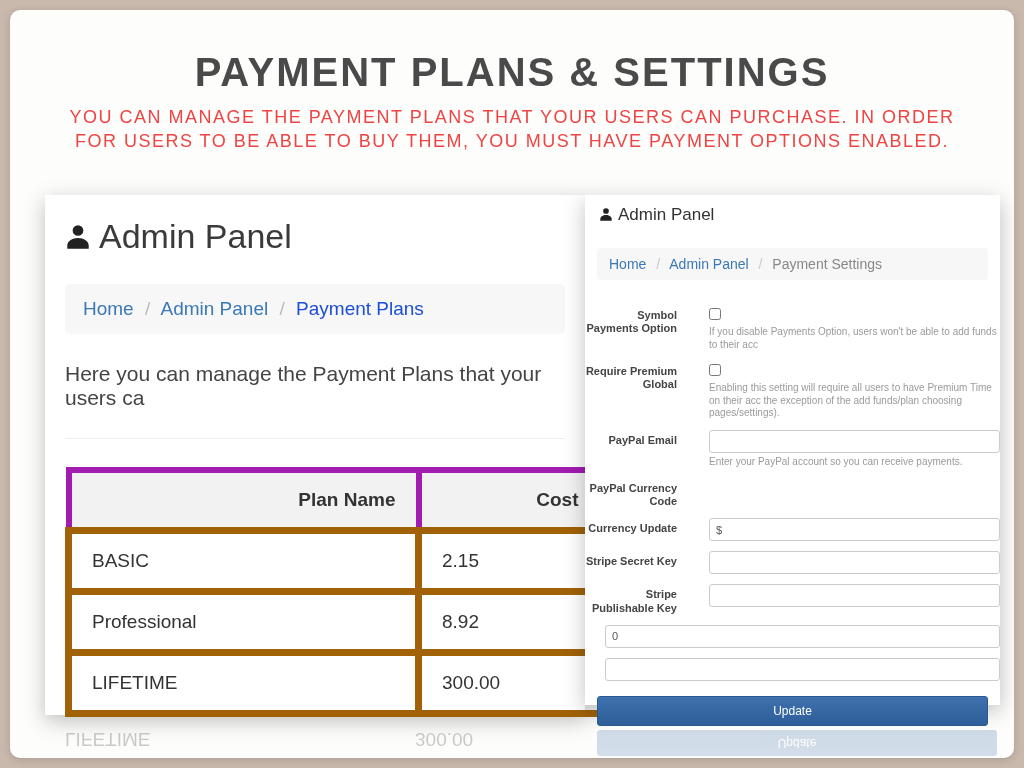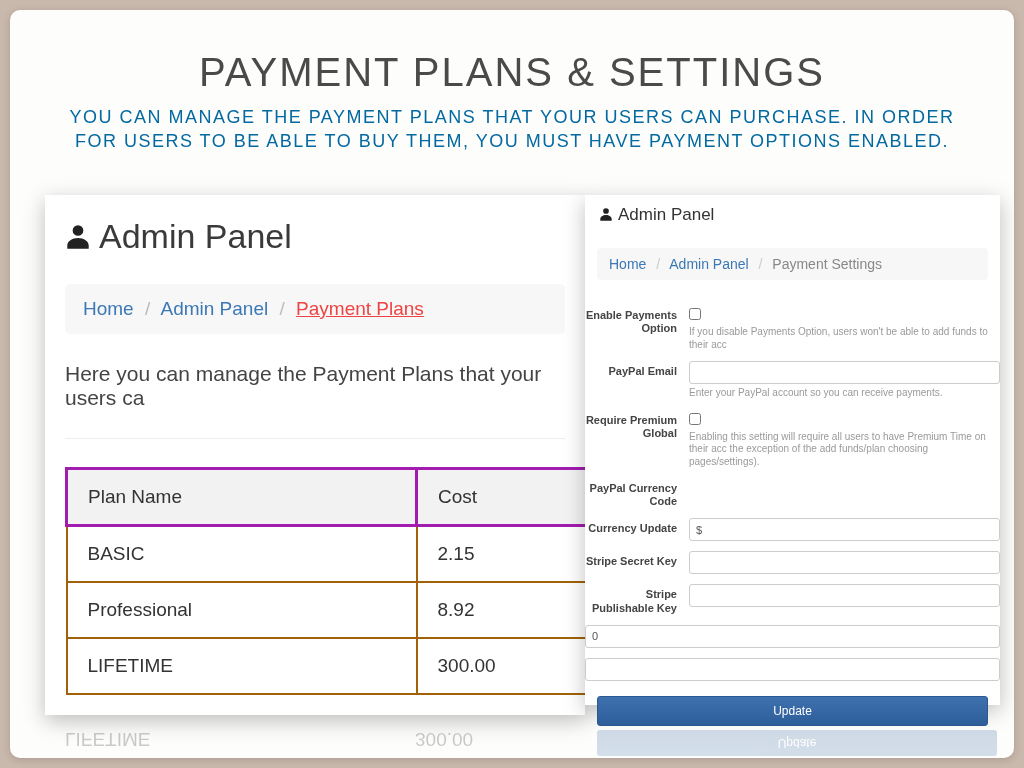--- a/index.html
+++ b/index.html
@@ -16,31 +16,31 @@
     left: 10px; top: 10px; right: 10px; bottom: 10px;
     background: #fdfdfc;
     border-radius: 10px;
     box-shadow: 0 2px 8px rgba(0,0,0,0.15);
     overflow: hidden;
   }
   .hero-title {
     text-align: center;
     margin-top: 40px;
     font-size: 40px;
-    font-weight: 400;
+    font-weight: 700;
     letter-spacing: 2px;
     color: #4a4a4a;
     font-family: "Gill Sans", "Helvetica Neue", sans-serif;
   }
   .hero-sub {
     text-align: center;
     margin: 10px 50px 0 50px;
     font-size: 18px;
     letter-spacing: 1.5px;
-    color: #0369a1;
+    color: #ef4444;
     line-height: 1.35;
     font-family: "Gill Sans", "Helvetica Neue", sans-serif;
   }
   
   .panel {
     position: absolute;
     background: #fff;
     box-shadow: 0 6px 20px rgba(0,0,0,0.25);
   }
   .panel-left {
@@ -64,48 +64,48 @@
   .breadcrumb {
     margin: 10px 20px 0 20px;
     background: #f7f7f7;
     border-radius: 5px;
     padding: 14px 18px;
     font-size: 19px;
     color: #888;
   }
   .breadcrumb a { color: #3b78b5; text-decoration: none; }
   .breadcrumb .sep { color: #bbb; padding: 0 6px; }
-  .breadcrumb .current { color: #ef4444; text-decoration: underline; }
+  .breadcrumb .current { color: #1d4ed8; }
   .subtext {
     margin: 28px 20px 0 20px;
     font-size: 21px;
     color: #444;
   }
   .divider {
     margin: 28px 20px 0 20px;
     border: none;
     border-top: 1px solid #eee;
   }
   table.plans {
     margin: 28px 0 0 20px;
     width: 540px;
     border-collapse: collapse;
     font-size: 19px;
   }
   table.plans th {
     background: #f2f2f2;
     color: #333;
-    font-weight: 400;
+    font-weight: 700;
     padding: 16px 20px;
-    border: 3px solid #a21caf;
-    text-align: left;
+    border: 6px solid #a21caf;
+    text-align: right;
   }
   table.plans td {
     padding: 16px 20px;
-    border: 2px solid #a16207;
+    border: 7px solid #a16207;
     color: #333;
   }
   table.plans td:first-child { width: 350px; }
   
   .panel-right {
     left: 575px;
     top: 185px;
     width: 415px;
     height: 510px;
     font-size: 12px;
@@ -145,20 +145,21 @@
     padding-right: 12px;
     font-size: 11px;
     font-weight: 600;
     color: #444;
     line-height: 1.2;
     padding-top: 4px;
   }
   .form-row .ctrl {
     flex: 1;
     padding-right: 0;
+    margin-left: 20px;
   }
   .form-row input[type=text] {
     width: 100%;
     height: 23px;
     border: 1px solid #ccc;
     border-radius: 3px;
     padding: 0 6px;
     font-size: 11px;
     color: #555;
   }
@@ -285,44 +286,44 @@
       <a href="#">Home</a>
       <span class="sep">/</span>
       <a href="#">Admin Panel</a>
       <span class="sep">/</span>
       <span class="current">Payment Settings</span>
     </div>
 
     <div class="form">
 
       <div class="form-row">
-        <div class="lbl">Enable Payments Option</div>
+        <div class="lbl">Symbol Payments Option</div>
         <div class="ctrl">
           <input type="checkbox" style="">
           <div class="help">If you disable Payments Option, users won't be able to add funds to their acc</div>
+        </div>
+      </div>
+
+      <div class="form-row">
+        <div class="lbl">Require Premium Global</div>
+        <div class="ctrl">
+          <input type="checkbox" style="">
+          <div class="help">Enabling this setting will require all users to have Premium Time on their acc the exception of the add funds/plan choosing pages/settings).</div>
         </div>
       </div>
 
       <div class="form-row">
         <div class="lbl">PayPal Email</div>
         <div class="ctrl">
           <input type="text" value="" style="">
           <div class="help">Enter your PayPal account so you can receive payments.</div>
         </div>
       </div>
 
       <div class="form-row">
-        <div class="lbl">Require Premium Global</div>
-        <div class="ctrl">
-          <input type="checkbox" style="">
-          <div class="help">Enabling this setting will require all users to have Premium Time on their acc the exception of the add funds/plan choosing pages/settings).</div>
-        </div>
-      </div>
-
-      <div class="form-row">
         <div class="lbl">PayPal Currency Code</div>
       </div>
 
       <div class="form-row">
         <div class="lbl">Currency Update</div>
         <div class="ctrl"><input type="text" value="$" style=""></div>
       </div>
 
       <div class="form-row">
         <div class="lbl">Stripe Secret Key</div>

